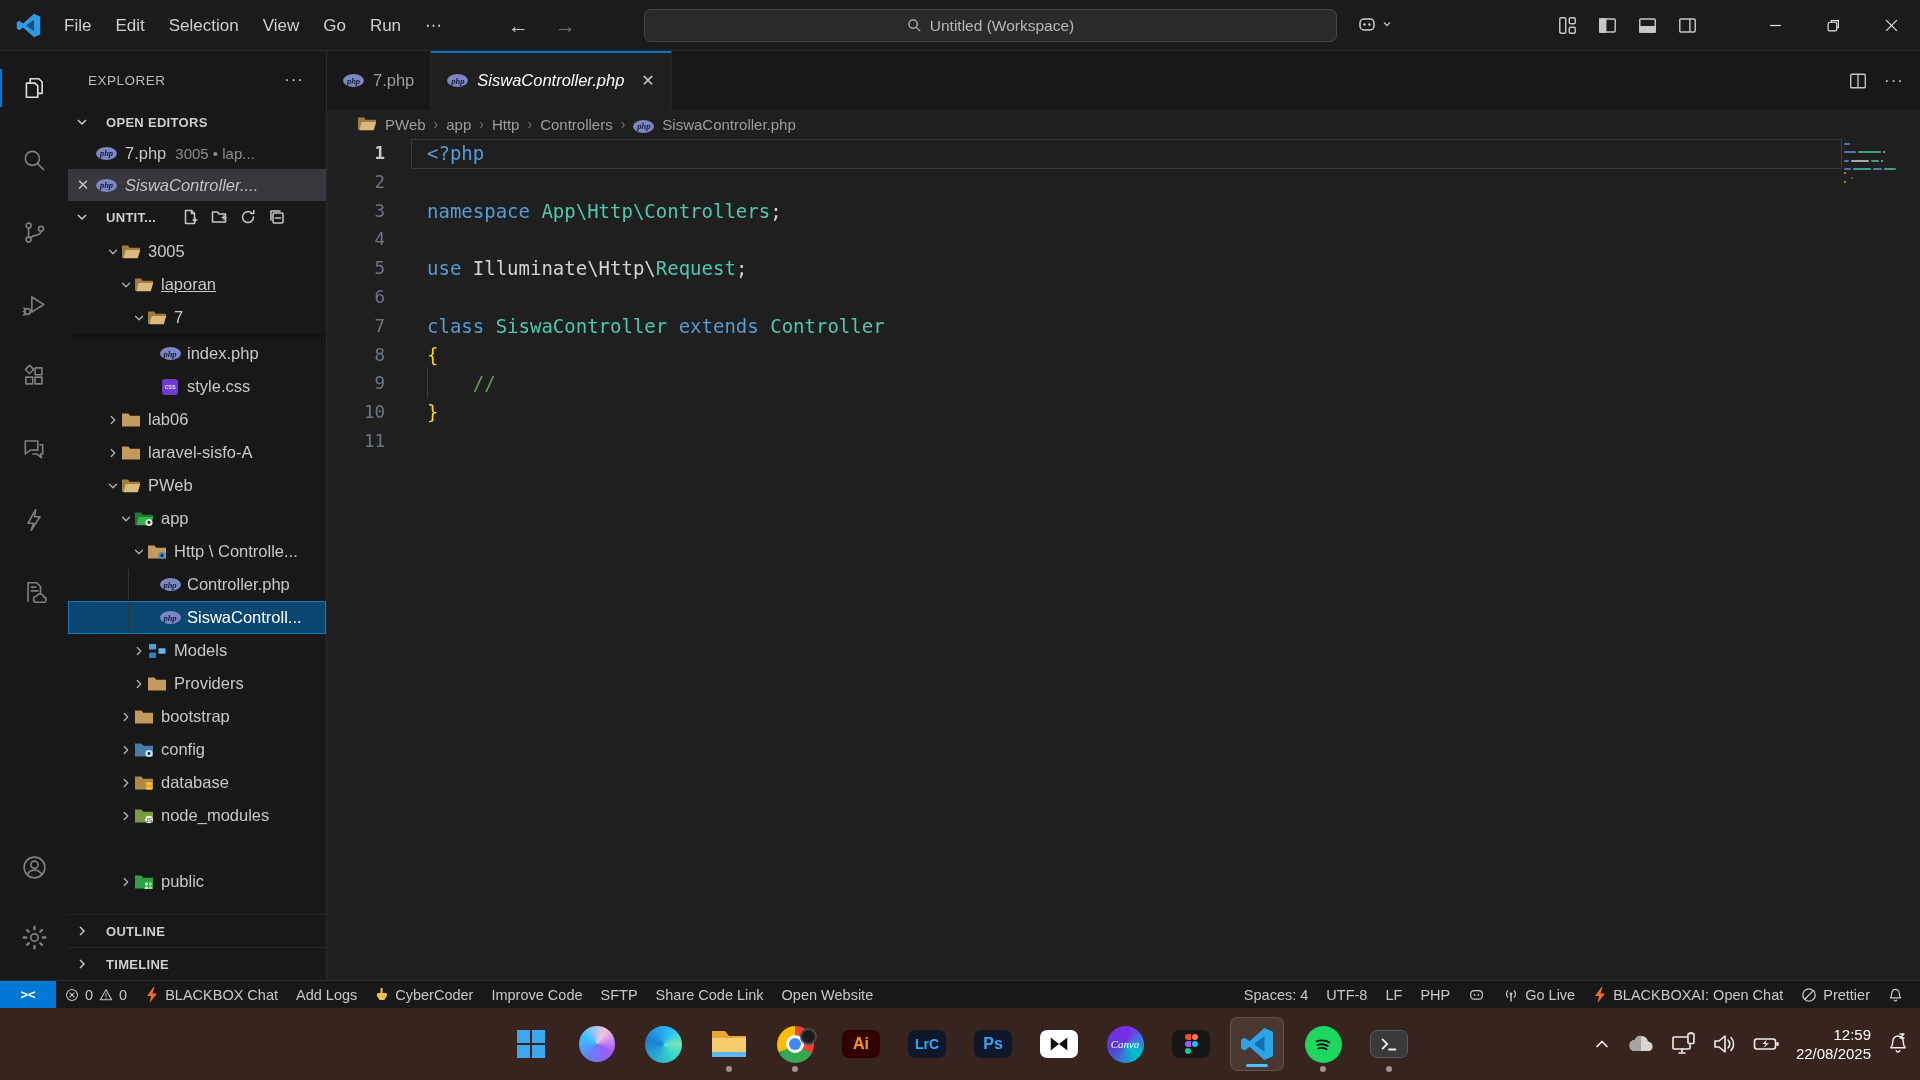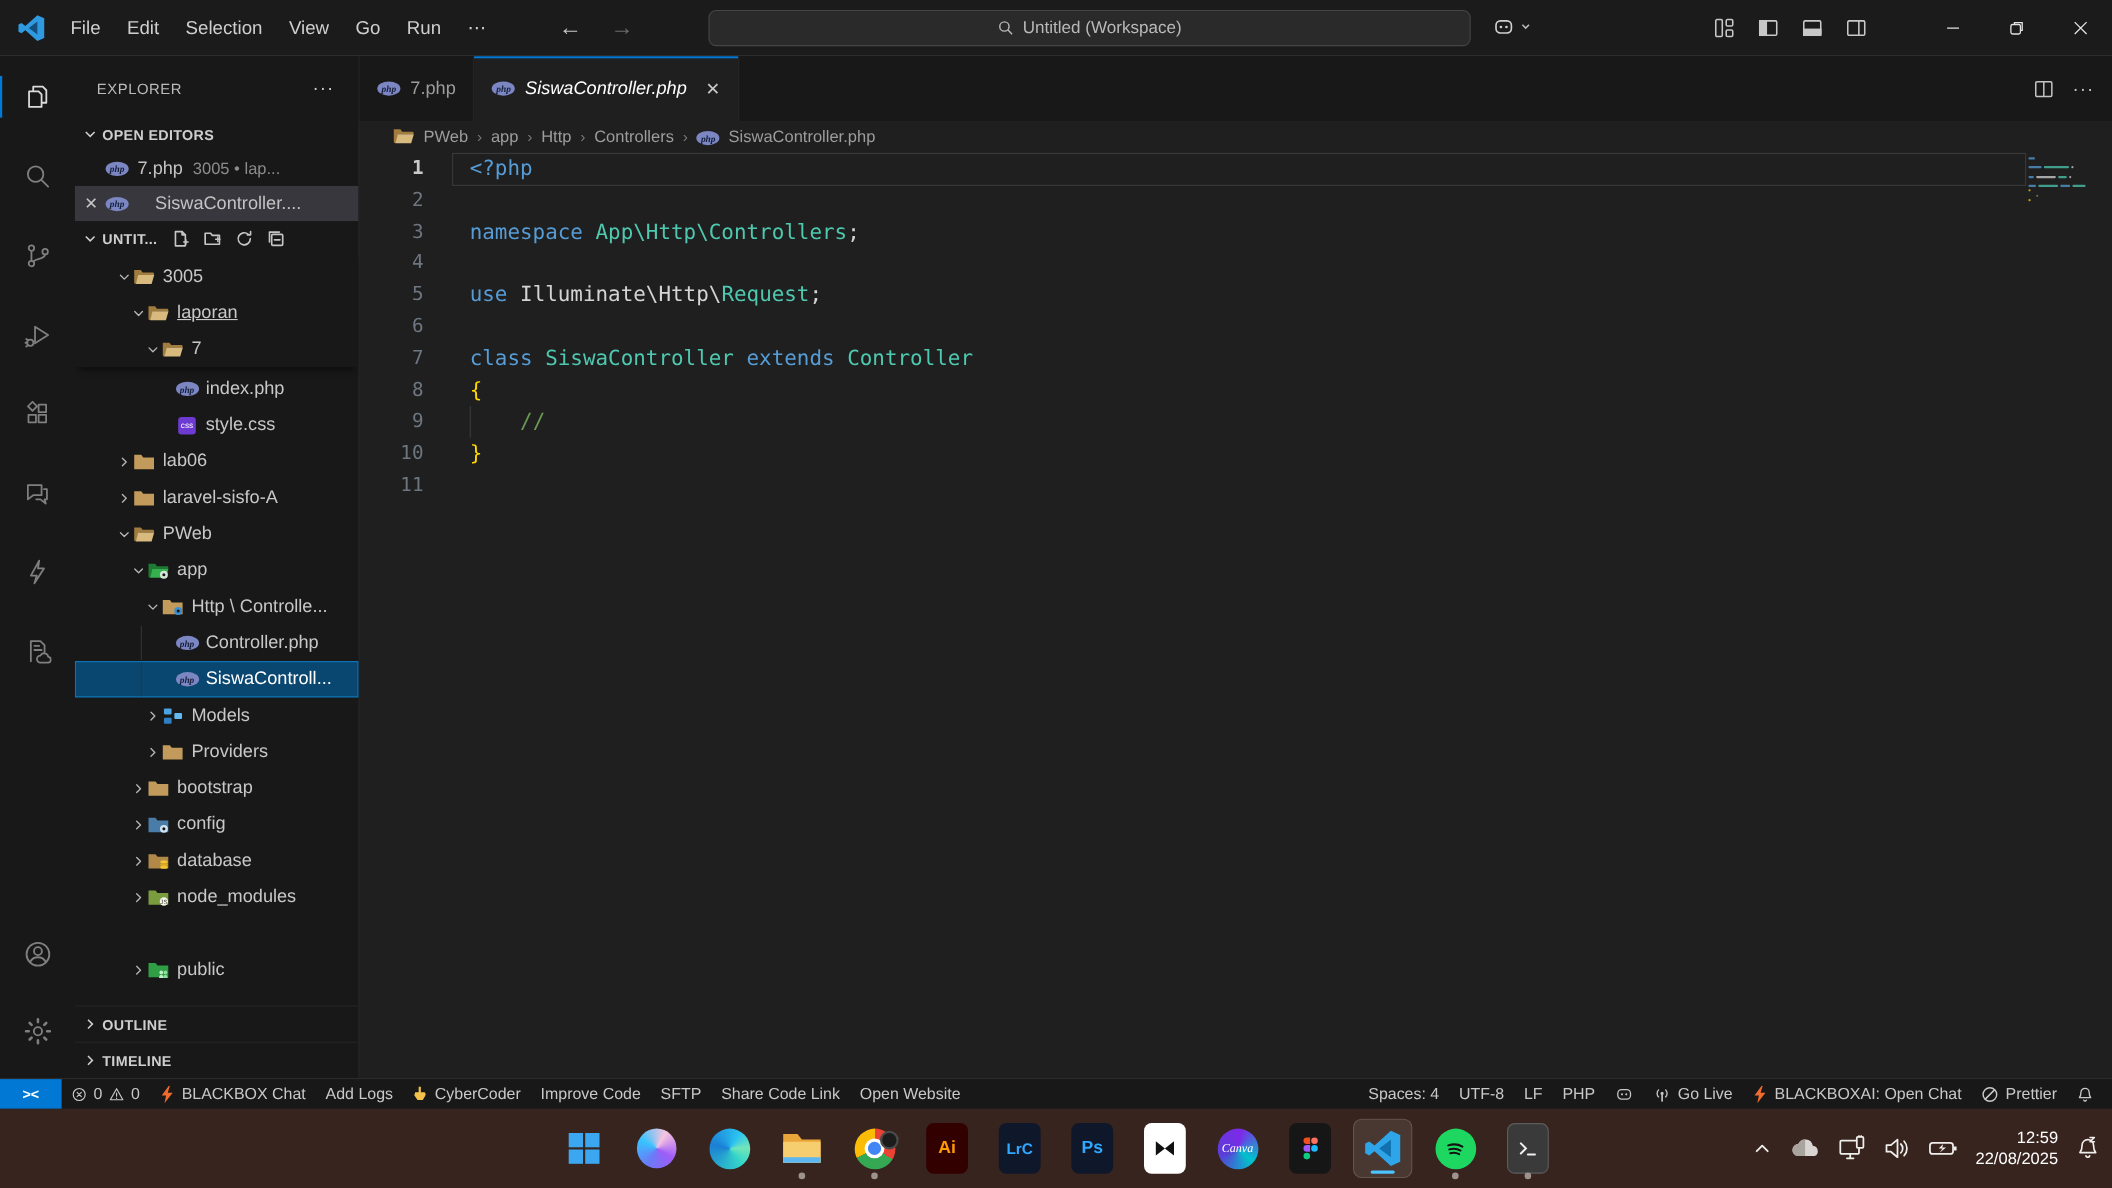--- a/index.html
+++ b/index.html
@@ -27,21 +27,21 @@
   .act-item{width:68px;height:48px;margin-bottom:24px;display:flex;align-items:center;justify-content:center;color:#7f7f7f;position:relative}
   .act-item.active{color:#dcdcdc}
   .act-item.active::before{content:'';position:absolute;left:0;top:5px;bottom:5px;width:2px;background:#0078d4}
   .act-spacer{margin-top:auto}
   .act-item.bottom{margin-bottom:22px}
   .act-item.last{margin-bottom:0}
 
   .sidebar{width:259px;background:#181818;border-right:1px solid #2b2b2b;flex:none;display:flex;flex-direction:column;overflow:hidden}
   .sb-title{height:44px;display:flex;align-items:center;padding:14px 10px 0 20px;font-size:13.5px;letter-spacing:.5px;color:#bbb}
   .sb-title .dots{margin-left:auto;margin-right:12px;font-size:17px;color:#cfcfcf;letter-spacing:1px}
-  .sec-head{height:30px;display:flex;align-items:center;gap:3px;padding-left:6px;font-size:13px;font-weight:bold;color:#cfcfcf;letter-spacing:.3px}
+  .sec-head{height:30px;display:flex;align-items:center;gap:16px;padding-left:6px;font-size:13px;font-weight:bold;color:#cfcfcf;letter-spacing:.3px}
   .sec-head.bordered{border-top:1px solid #252525;height:33px}
   .sec-head .acts{display:flex;gap:13px;margin-left:10px;color:#c5c5c5}
   .oe-row{height:32px;display:flex;align-items:center;padding-left:28px;font-size:16.5px;color:#c3c3c3;position:relative}
   .oe-row.selected{background:#37373d}
   .oe-close{width:22px;margin-left:-24px;margin-right:2px;color:#c5c5c5;font-size:15px;text-align:center}
   .oe-desc{margin-left:9px;font-size:15px;color:#8c8c8c;white-space:nowrap;overflow:hidden}
   .tree{margin-top:3px}
   .tree-row{height:33px;display:flex;align-items:center;font-size:16.5px;color:#c8c8c8;white-space:nowrap;position:relative;border:1px solid transparent}
   .tree-row.selected{background:#094771;border-color:#1177bb;color:#fff}
   .tree-row .chev{width:17px;flex:none;display:flex;align-items:center;justify-content:center;color:#b5b5b5}
@@ -82,21 +82,21 @@
   .sb-itm{display:flex;align-items:center;gap:6px;padding:0 9px;white-space:nowrap}
   .sb-right{margin-left:auto;padding-right:8px}
 
   
   .taskbar{position:absolute;left:0;top:1008px;width:1920px;height:72px;background:#38241e;z-index:40}
   .tb-center{position:absolute;left:0;right:0;top:0;height:72px;display:flex;align-items:center;justify-content:center}
   .tb-item{width:40px;height:64px;margin:0 13px;display:flex;align-items:center;justify-content:center;position:relative}
   .tb-item .run-dot{position:absolute;bottom:4px;left:50%;transform:translateX(-50%);width:6px;height:6px;border-radius:3px;background:#9d928e}
   .tb-item.active-app{background:rgba(255,255,255,.09);border:1px solid rgba(255,255,255,.14);border-radius:8px;height:54px;width:54px;margin:0 6px}
   .tb-item.active-app .run-pill{position:absolute;bottom:3px;left:50%;transform:translateX(-50%);width:22px;height:3px;border-radius:2px;background:#4cc2ff}
-  .tile{width:38px;height:46px;border-radius:7px;display:flex;align-items:center;justify-content:center;font-weight:bold}
+  .tile{width:38px;height:28px;border-radius:7px;display:flex;align-items:center;justify-content:center;font-weight:bold}
   .tray{position:absolute;right:10px;top:0;height:72px;display:flex;align-items:center;gap:15px;color:#f0eeec}
   .tray-clock{text-align:right;font-size:15px;line-height:19px;color:#fff}
 
   .chrome-badge{position:absolute;top:2px;right:-3px;width:17px;height:17px;border-radius:50%;background:#1c1c1c;border:2px solid #4a4a4a}
 </style>
 </head>
 <body>
 
 <div class="titlebar">
   <span class="vscode-logo">
@@ -270,21 +270,21 @@
     </div>
     <div id="open-editors">
         <div class="oe-row">
           <span class="php-badge">php</span>
           <span style="margin-left:8px;white-space:nowrap;overflow:hidden">7.php</span>
           <span class="oe-desc">3005 • lap...</span>
         </div>
         <div class="oe-row selected">
           <span class="oe-close">✕</span>
           <span class="php-badge">php</span>
-          <span style="margin-left:24px;white-space:nowrap;overflow:hidden">SiswaController....</span>
+          <span style="margin-left:8px;font-style:italic;white-space:nowrap;overflow:hidden">SiswaController....</span>
         </div>
       </div>
     <div class="sec-head" style="margin-top:1px">
       <span>
           <svg width="16" height="16" viewBox="0 0 16 16" fill="none" stroke="#cfcfcf" stroke-width="1.4">
             <path d="M4 6l4 4 4-4"></path>
           </svg>
         </span>
       <span>UNTIT...</span>
       <span class="acts" id="ws-actions">

